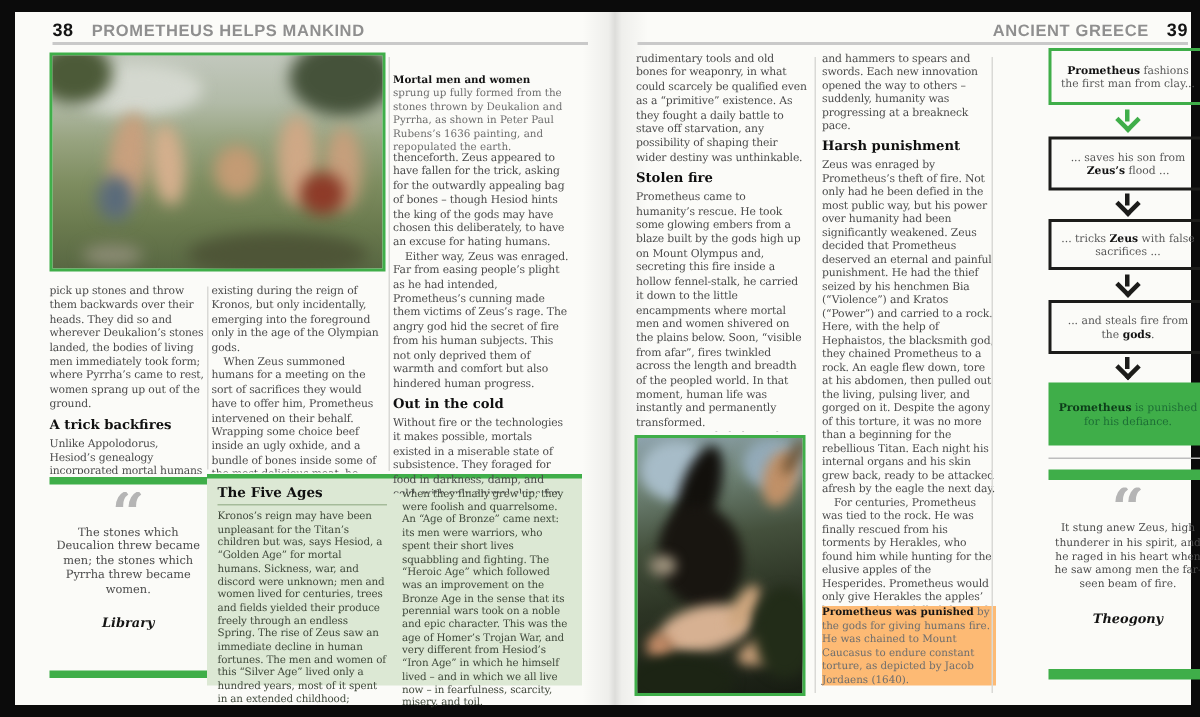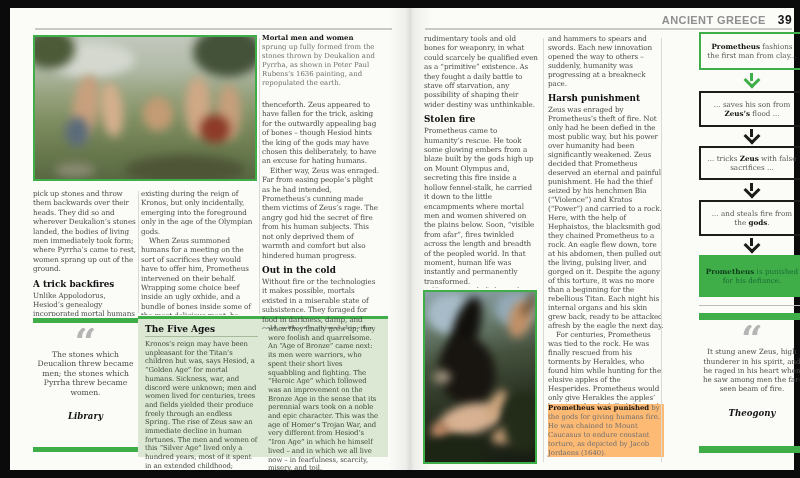--- a/index.html
+++ b/index.html
@@ -75,20 +75,23 @@
   .thinline{position:absolute;left:0;width:106px;height:1px;background:#bdbdbd;}
   .gbar{position:absolute;left:0;width:106px;height:7px;background:#3fae49;}
 </style>
 </head>
 <body>
 
 <div class="stage">
   <div class="spread">
     <div class="spine"></div>
 
+    <div class="hdr" style="left:25px;">
+      <span class="num">38</span><span class="ttl">PROMETHEUS HELPS MANKIND</span>
+    </div>
     <div class="hrule" style="left:25px;top:20px;width:357px;"></div>
 
     <div class="painting pA" style="left:23px;top:27px;width:224px;height:146px;">
       <div class="bl" style="left:10px;top:5px;width:90px;height:35px;background:#d4d8cf;"></div>
       <div class="bl" style="left:-10px;top:-8px;width:50px;height:40px;background:#4c5a38;"></div>
       <div class="bl" style="right:-8px;top:-10px;width:70px;height:50px;background:#45523a;"></div>
       <div class="bl" style="left:38px;top:38px;width:26px;height:62px;background:#c8a07e;transform:rotate(8deg);"></div>
       <div class="bl" style="left:66px;top:45px;width:22px;height:55px;background:#d4af8d;transform:rotate(-6deg);"></div>
       <div class="bl" style="left:30px;top:80px;width:24px;height:30px;background:#5a6b7a;"></div>
       <div class="bl" style="left:108px;top:60px;width:30px;height:34px;background:#c39b74;"></div>
@@ -124,21 +127,21 @@
     <div class="fivebox" style="left:128px;top:308px;width:250px;height:141px;">
       <div class="fb-col">
         <h4>The Five Ages</h4>
         <p>Kronos’s reign may have been unpleasant for the Titan’s children but was, says Hesiod, a “Golden Age” for mortal humans. Sickness, war, and discord were unknown; men and women lived for centuries, trees and fields yielded their produce freely through an endless Spring. The rise of Zeus saw an immediate decline in human fortunes. The men and women of this “Silver Age” lived only a hundred years, most of it spent in an extended childhood;</p>
       </div>
       <div class="fb-col">
         <p class="fb2">when they finally grew up, they were foolish and quarrelsome. An “Age of Bronze” came next: its men were warriors, who spent their short lives squabbling and fighting. The “Heroic Age” which followed was an improvement on the Bronze Age in the sense that its perennial wars took on a noble and epic character. This was the age of Homer’s Trojan War, and very different from Hesiod’s “Iron Age” in which he himself lived – and in which we all live now – in fearfulness, scarcity, misery, and toil.</p>
       </div>
     </div>
 
-    <div class="caption" style="left:252px;top:26px;width:117px;">
+    <div class="caption" style="left:252px;top:41px;width:117px;">
       <span class="capb">Mortal men and women</span><span> sprung up fully formed from the stones thrown by Deukalion and Pyrrha, as shown in Peter Paul Rubens’s 1636 painting, and repopulated the earth.</span>
     </div>
     <div class="col" style="left:252px;top:92px;width:117px;height:229px;">
       <p>thenceforth. Zeus appeared to have fallen for the trick, asking for the outwardly appealing bag of bones – though Hesiod hints the king of the gods may have chosen this deliberately, to have an excuse for hating humans.</p>
       <p class="ind">Either way, Zeus was enraged. Far from easing people’s plight as he had intended, Prometheus’s cunning made them victims of Zeus’s rage. The angry god hid the secret of fire from his human subjects. This not only deprived them of warmth and comfort but also hindered human progress.</p>
       <h3>Out in the cold</h3>
       <p>Without fire or the technologies it makes possible, mortals existed in a miserable state of subsistence. They foraged for food in darkness, damp, and cold, with only animal skins for clothes, surviving on raw roots, berries, and fruits (when they were in season) and uncooked carrion. They used twigs as</p>
     </div>
 
     <div class="crule" style="left:128px;top:183px;height:122px;"></div>

